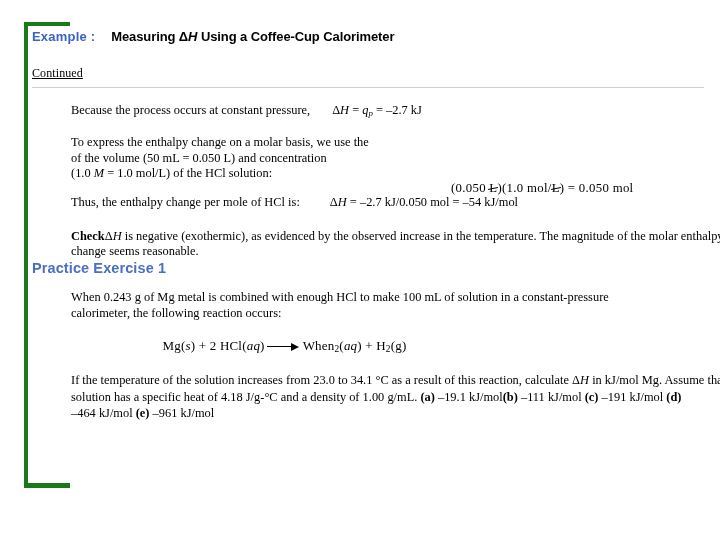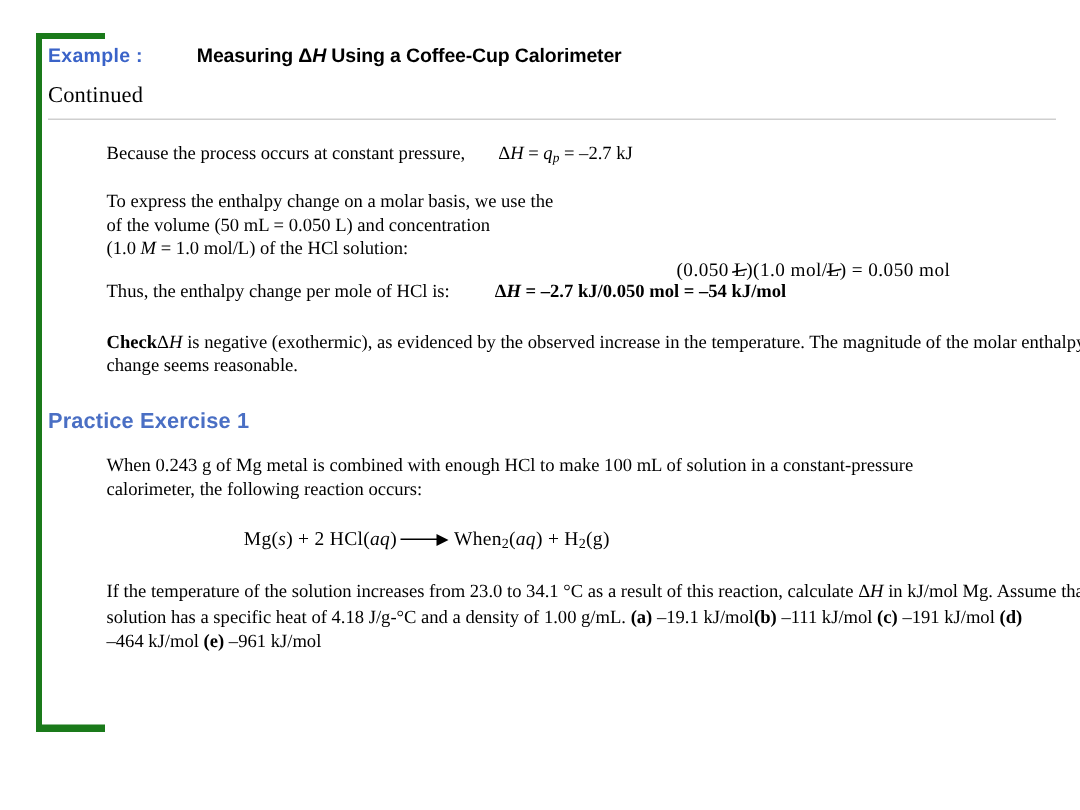--- a/index.html
+++ b/index.html
@@ -62,29 +62,30 @@
     font-weight: bold;
     font-size: 13px;
     padding-top: 7px;
   }
   .hdr-example {
     color: #3a63c8;
     letter-spacing: 0.2px;
   }
   .hdr-title {
     color: #000000;
-    margin-left: 36px;
+    margin-left: 16px;
     letter-spacing: -0.1px;
   }
   .hdr-title .ital { font-style: italic; }
 
   .continued {
-    font-size: 15px;
-    margin-top: 12px;
+    font-size: 12px;
+    margin-top: 22px;
     letter-spacing: 0.1px;
+    text-decoration: underline;
   }
   .rule {
     height: 1px;
     background: #cfcfcf;
     margin-top: 6px;
     width: 672px;
   }
 
   
   .blk { font-size: 12.4px; line-height: 1.0; margin-left: 39px; }
@@ -93,21 +94,21 @@
     display: flex;
     align-items: baseline;
     margin-top: 16px;
   }
   .row-inline .lead { white-space: nowrap; }
   .eqn {
     font-family: "Liberation Serif", "DejaVu Serif", serif;
     white-space: nowrap;
   }
   .eq-gap1 { margin-left: 22px; }
-  .eq-gap2 { margin-left: 30px; font-weight: bold; }
+  .eq-gap2 { margin-left: 30px; }
 
   .molar-wrap {
     position: relative;
     margin-top: 17px;
   }
   .molar-text {
     width: 370px;
     line-height: 1.26;
   }
   .mol-eq {
@@ -129,21 +130,20 @@
     margin-top: 20px;
     line-height: 1.28;
     width: 672px;
   }
 
   .practice {
     font-family: "Liberation Sans", "DejaVu Sans", sans-serif;
     font-weight: bold;
     font-size: 14.5px;
     color: #4a6fc4;
-    margin-top: 21px;
     letter-spacing: 0.1px;
   }
 
   .q-para {
     margin-top: 13px;
     line-height: 1.30;
     width: 660px;
   }
 
   .reaction {

